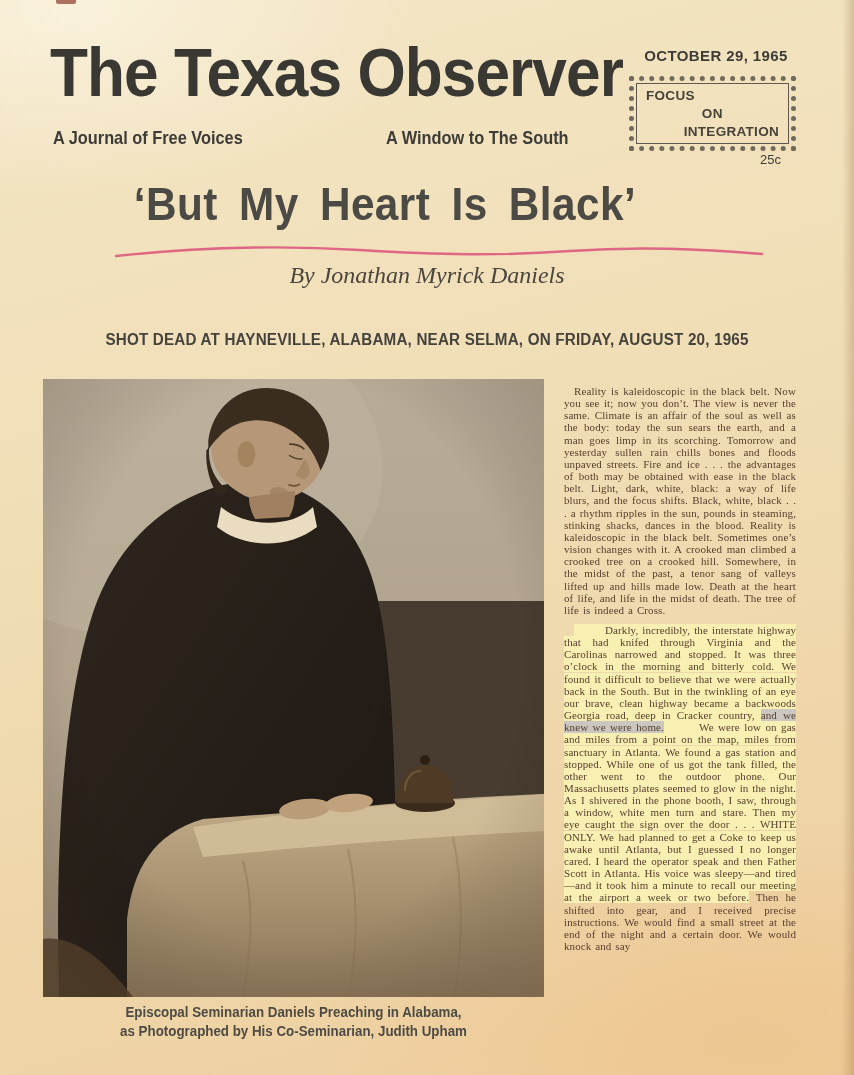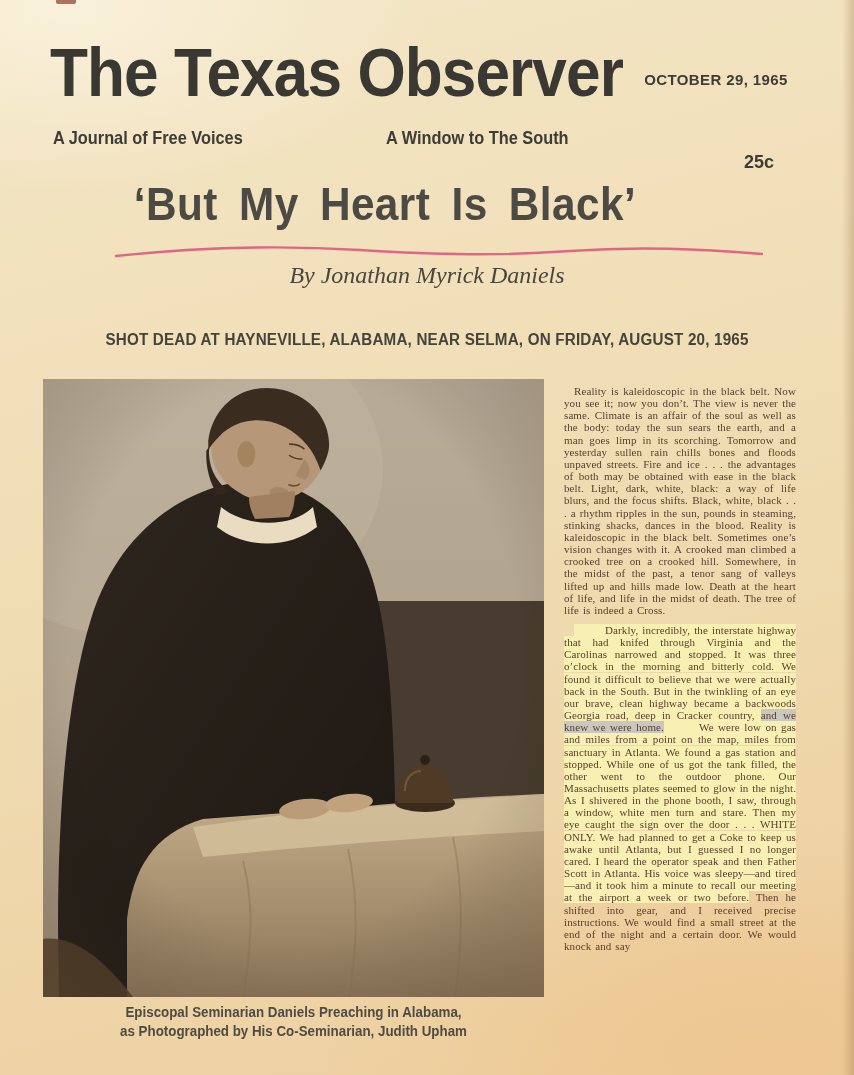--- a/index.html
+++ b/index.html
@@ -11,35 +11,35 @@
       radial-gradient(ellipse 520px 260px at 8% 1%, rgba(255,250,236,.55), transparent 70%),
       linear-gradient(165deg,#f3e6c6 0%,#f0ddb4 45%,#eed5a8 75%,#efcf9f 100%);
   }
   .page::after{
     content:"";position:absolute;top:0;right:0;width:12px;height:100%;
     background:linear-gradient(to left, rgba(136,96,56,.28), transparent);
     pointer-events:none;
   }
   .corner-mark{position:absolute;left:56px;top:0;width:20px;height:4px;background:#8d3a2c;opacity:.7;border-radius:0 0 2px 2px;}
   .date{position:absolute;left:630px;top:47px;width:172px;text-align:center;
-        font-size:15px;font-weight:bold;letter-spacing:.4px;color:#3e3c36;margin-top:24px;}
+        font-size:15px;font-weight:bold;letter-spacing:.4px;color:#3e3c36;}
   .masthead{position:absolute;left:50px;top:38px;margin:0;font-size:69px;font-weight:bold;
         letter-spacing:-1px;color:#393833;line-height:1;white-space:nowrap;
         transform:scaleX(.9);transform-origin:left top;}
   .focus-box{position:absolute;left:629px;top:76px;width:167px;height:75px;box-sizing:border-box;
         border:5px dotted #6f6a5b;}
   .focus-inner{position:absolute;inset:2px;border:1px solid #5f5a4d;display:flex;flex-direction:column;
         justify-content:space-between;padding:5px 9px;box-sizing:border-box;}
   .focus-inner span{font-size:13.5px;font-weight:bold;color:#474339;letter-spacing:.3px;line-height:1;}
   .focus-l2{margin-left:42%;}
   .focus-l3{text-align:right;}
   .tagline{position:absolute;top:127px;font-size:19px;font-weight:bold;color:#3e3c37;
         transform:scaleX(.86);transform-origin:left top;white-space:nowrap;}
   .tagline.left{left:53px;} .tagline.right{left:386px;}
-  .price{position:absolute;left:744px;top:152px;font-size:18px;font-weight:bold;color:#3e3c36;}
+  .price{position:absolute;left:760px;top:152px;font-size:13px;font-weight:normal;color:#3e3c36;}
   .headline{position:absolute;left:0;top:176px;width:770px;margin:0;text-align:center;
         font-size:47px;font-weight:bold;color:#4c4a44;word-spacing:10px;letter-spacing:.5px;
         transform:scaleX(.9);transform-origin:center top;white-space:nowrap;}
   .squiggle{position:absolute;left:110px;top:242px;}
   .byline{position:absolute;left:0;top:262px;width:854px;text-align:center;
         font-family:"Liberation Serif",serif;font-style:italic;font-size:24px;color:#4a453d;}
   .dek{position:absolute;left:0;top:331px;width:854px;text-align:center;
         font-size:16px;font-weight:bold;color:#45433c;letter-spacing:.2px;
         transform:scaleX(.95);transform-origin:center top;white-space:nowrap;}
   .photo{position:absolute;left:43px;top:379px;width:501px;height:618px;margin:0;}
@@ -58,20 +58,27 @@
 <body>
 
 <div class="page">
 
   <div class="corner-mark"></div>
 
   <div class="date">OCTOBER 29, 1965</div>
 
   <h1 class="masthead">The Texas Observer</h1>
 
+  <div class="focus-box">
+    <div class="focus-inner">
+      <span class="focus-l1">FOCUS</span>
+      <span class="focus-l2">ON</span>
+      <span class="focus-l3">INTEGRATION</span>
+    </div>
+  </div>
 
   <div class="tagline left">A Journal of Free Voices</div>
   <div class="tagline right">A Window to The South</div>
 
   <div class="price">25c</div>
 
   <h2 class="headline">‘But My Heart Is Black’</h2>
 
   <svg class="squiggle" width="658" height="22" viewBox="0 0 658 22">
     <path d="M6,14 C90,5 170,3 250,8 C330,13 390,14 460,9 C530,4 590,7 652,12" fill="none" stroke="#dd5a80" stroke-width="2.4" stroke-linecap="round" opacity="0.9"></path>

